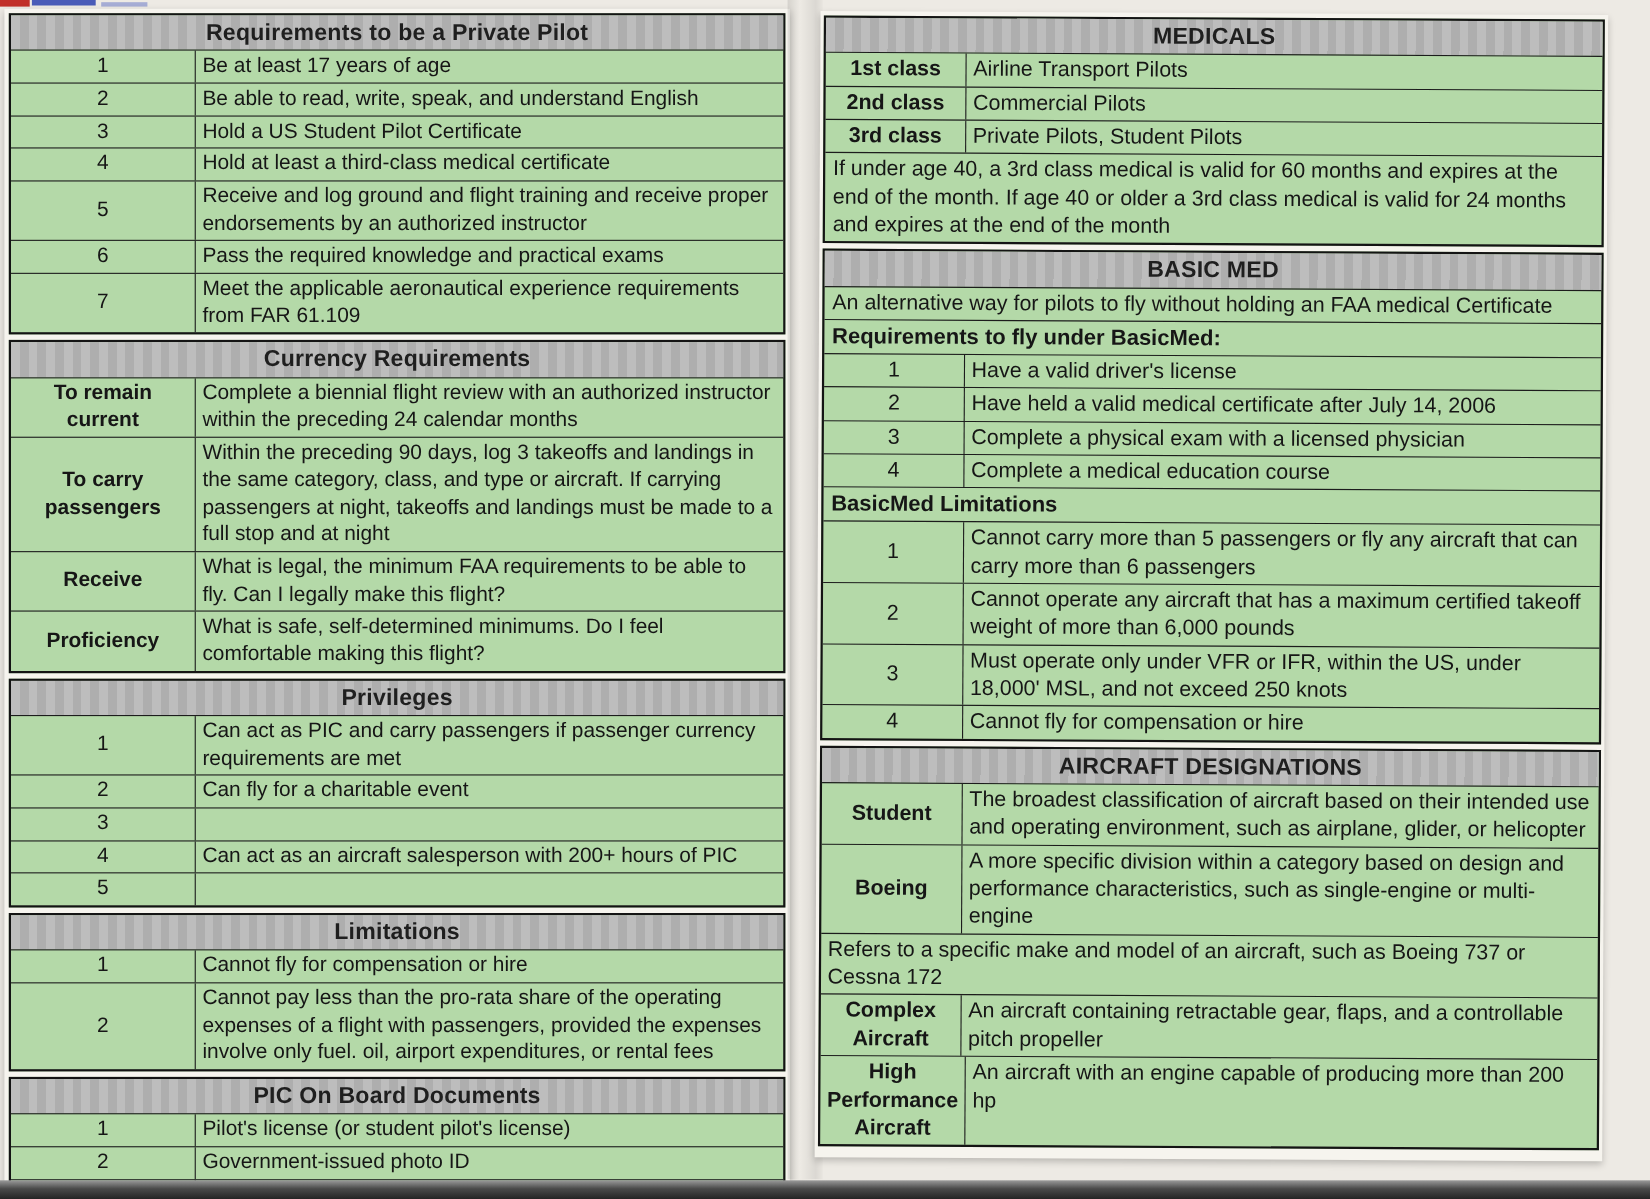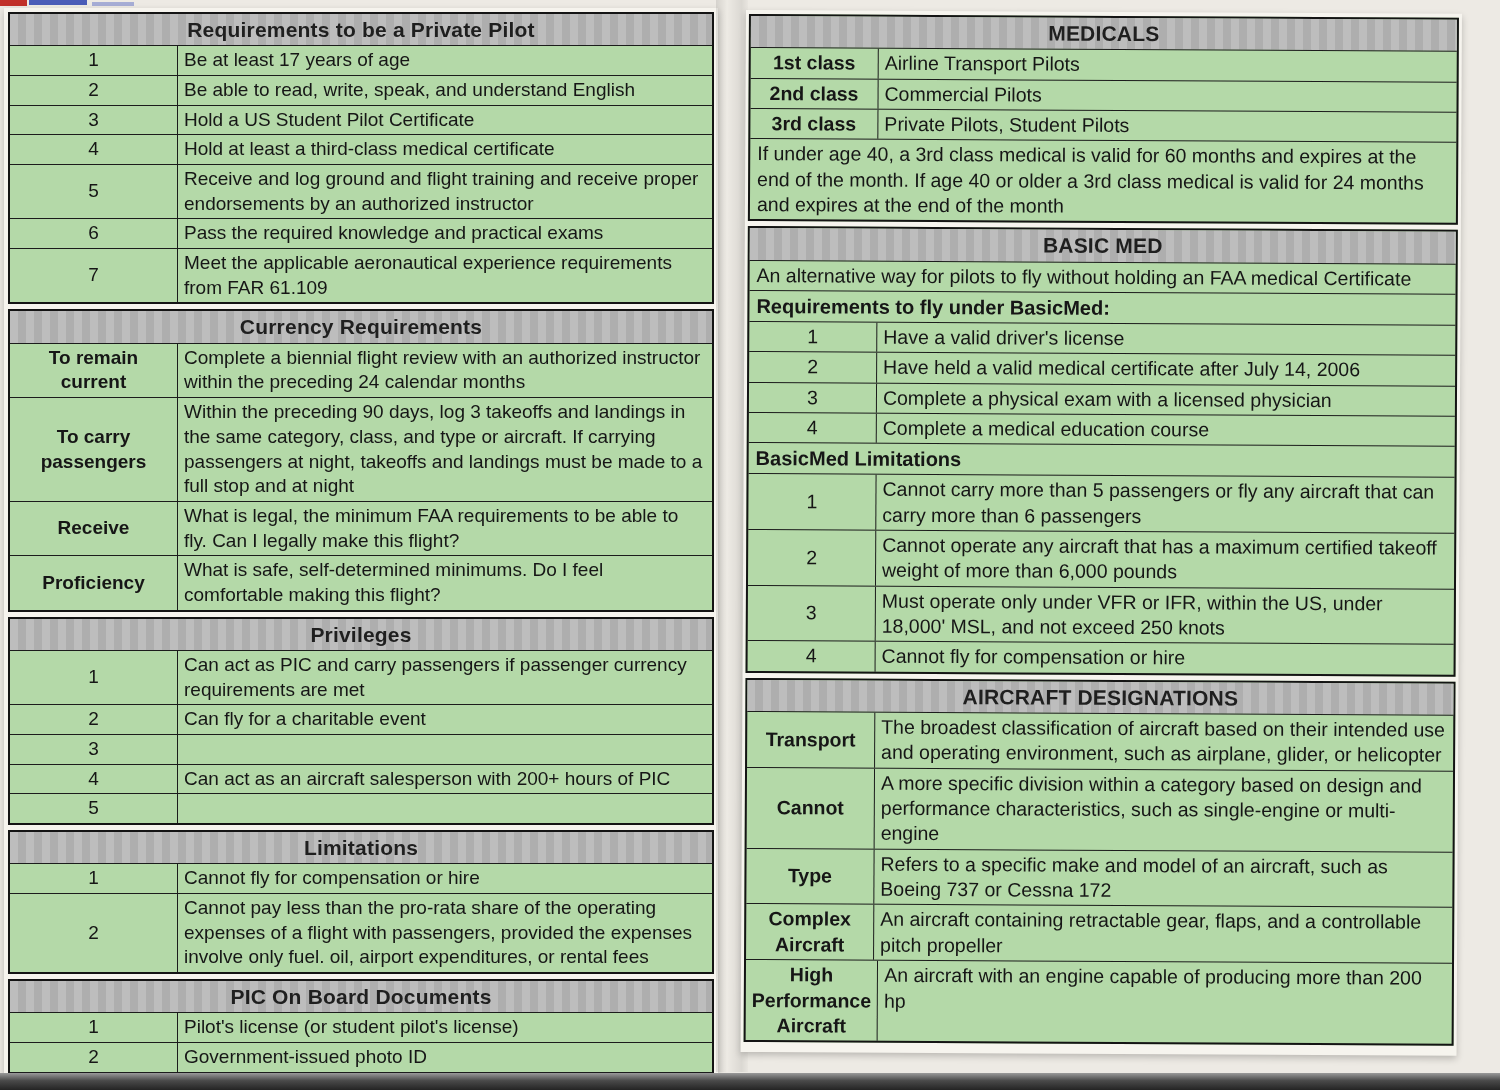--- a/index.html
+++ b/index.html
@@ -226,29 +226,28 @@
           <div class="cell txt">Must operate only under VFR or IFR, within the US, under 18,000' MSL, and not exceed 250 knots</div>
         </div>
         <div class="blk row">
           <div class="cell lbl num">4</div>
           <div class="cell txt">Cannot fly for compensation or hire</div>
         </div>
       </div>
       <div class="table">
         <div class="blk hdr">AIRCRAFT DESIGNATIONS</div>
         <div class="blk row">
-          <div class="cell lbl bold">Transport</div>
+          <div class="cell lbl bold">Student</div>
           <div class="cell txt">The broadest classification of aircraft based on their intended use and operating environment, such as airplane, glider, or helicopter</div>
         </div>
         <div class="blk row">
-          <div class="cell lbl bold">Cannot</div>
+          <div class="cell lbl bold">Boeing</div>
           <div class="cell txt">A more specific division within a category based on design and performance characteristics, such as single-engine or multi-engine</div>
         </div>
         <div class="blk row">
-          <div class="cell lbl bold">Type</div>
           <div class="cell txt">Refers to a specific make and model of an aircraft, such as Boeing 737 or Cessna 172</div>
         </div>
         <div class="blk row">
           <div class="cell lbl bold">Complex Aircraft</div>
           <div class="cell txt">An aircraft containing retractable gear, flaps, and a controllable pitch propeller</div>
         </div>
         <div class="blk row">
           <div class="cell lbl bold">High Performance Aircraft</div>
           <div class="cell txt">An aircraft with an engine capable of producing more than 200 hp</div>
         </div>

